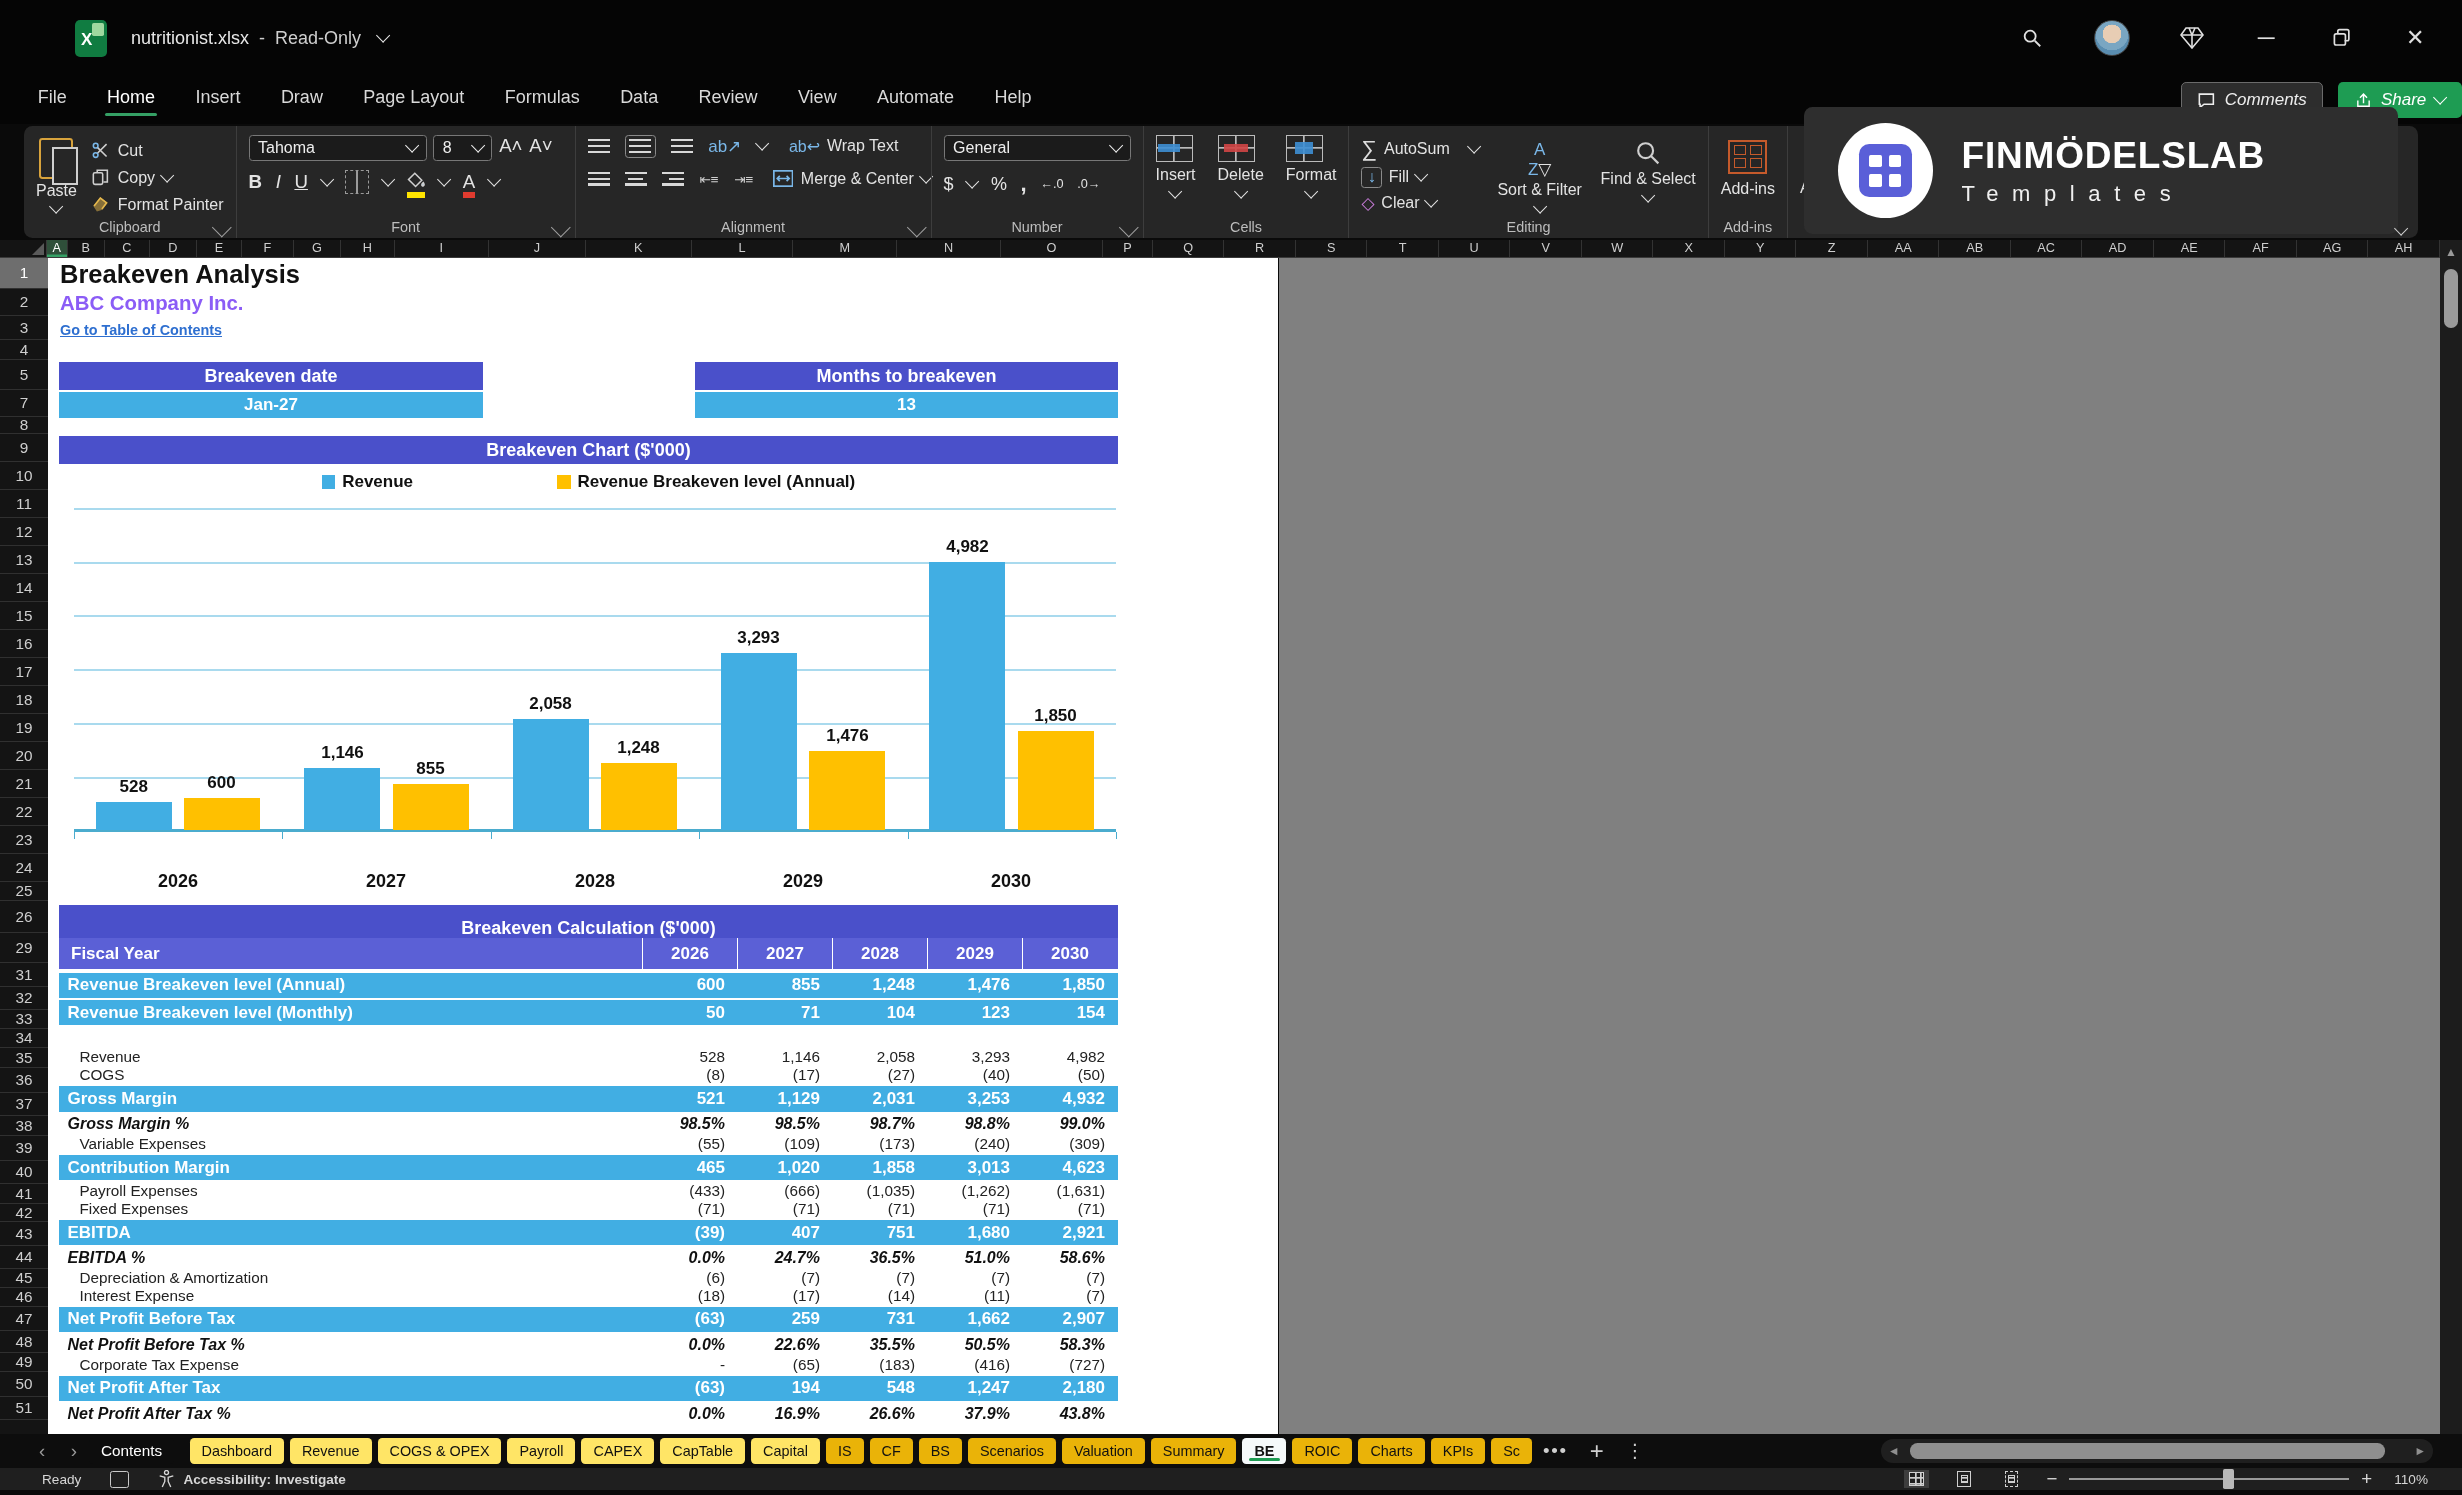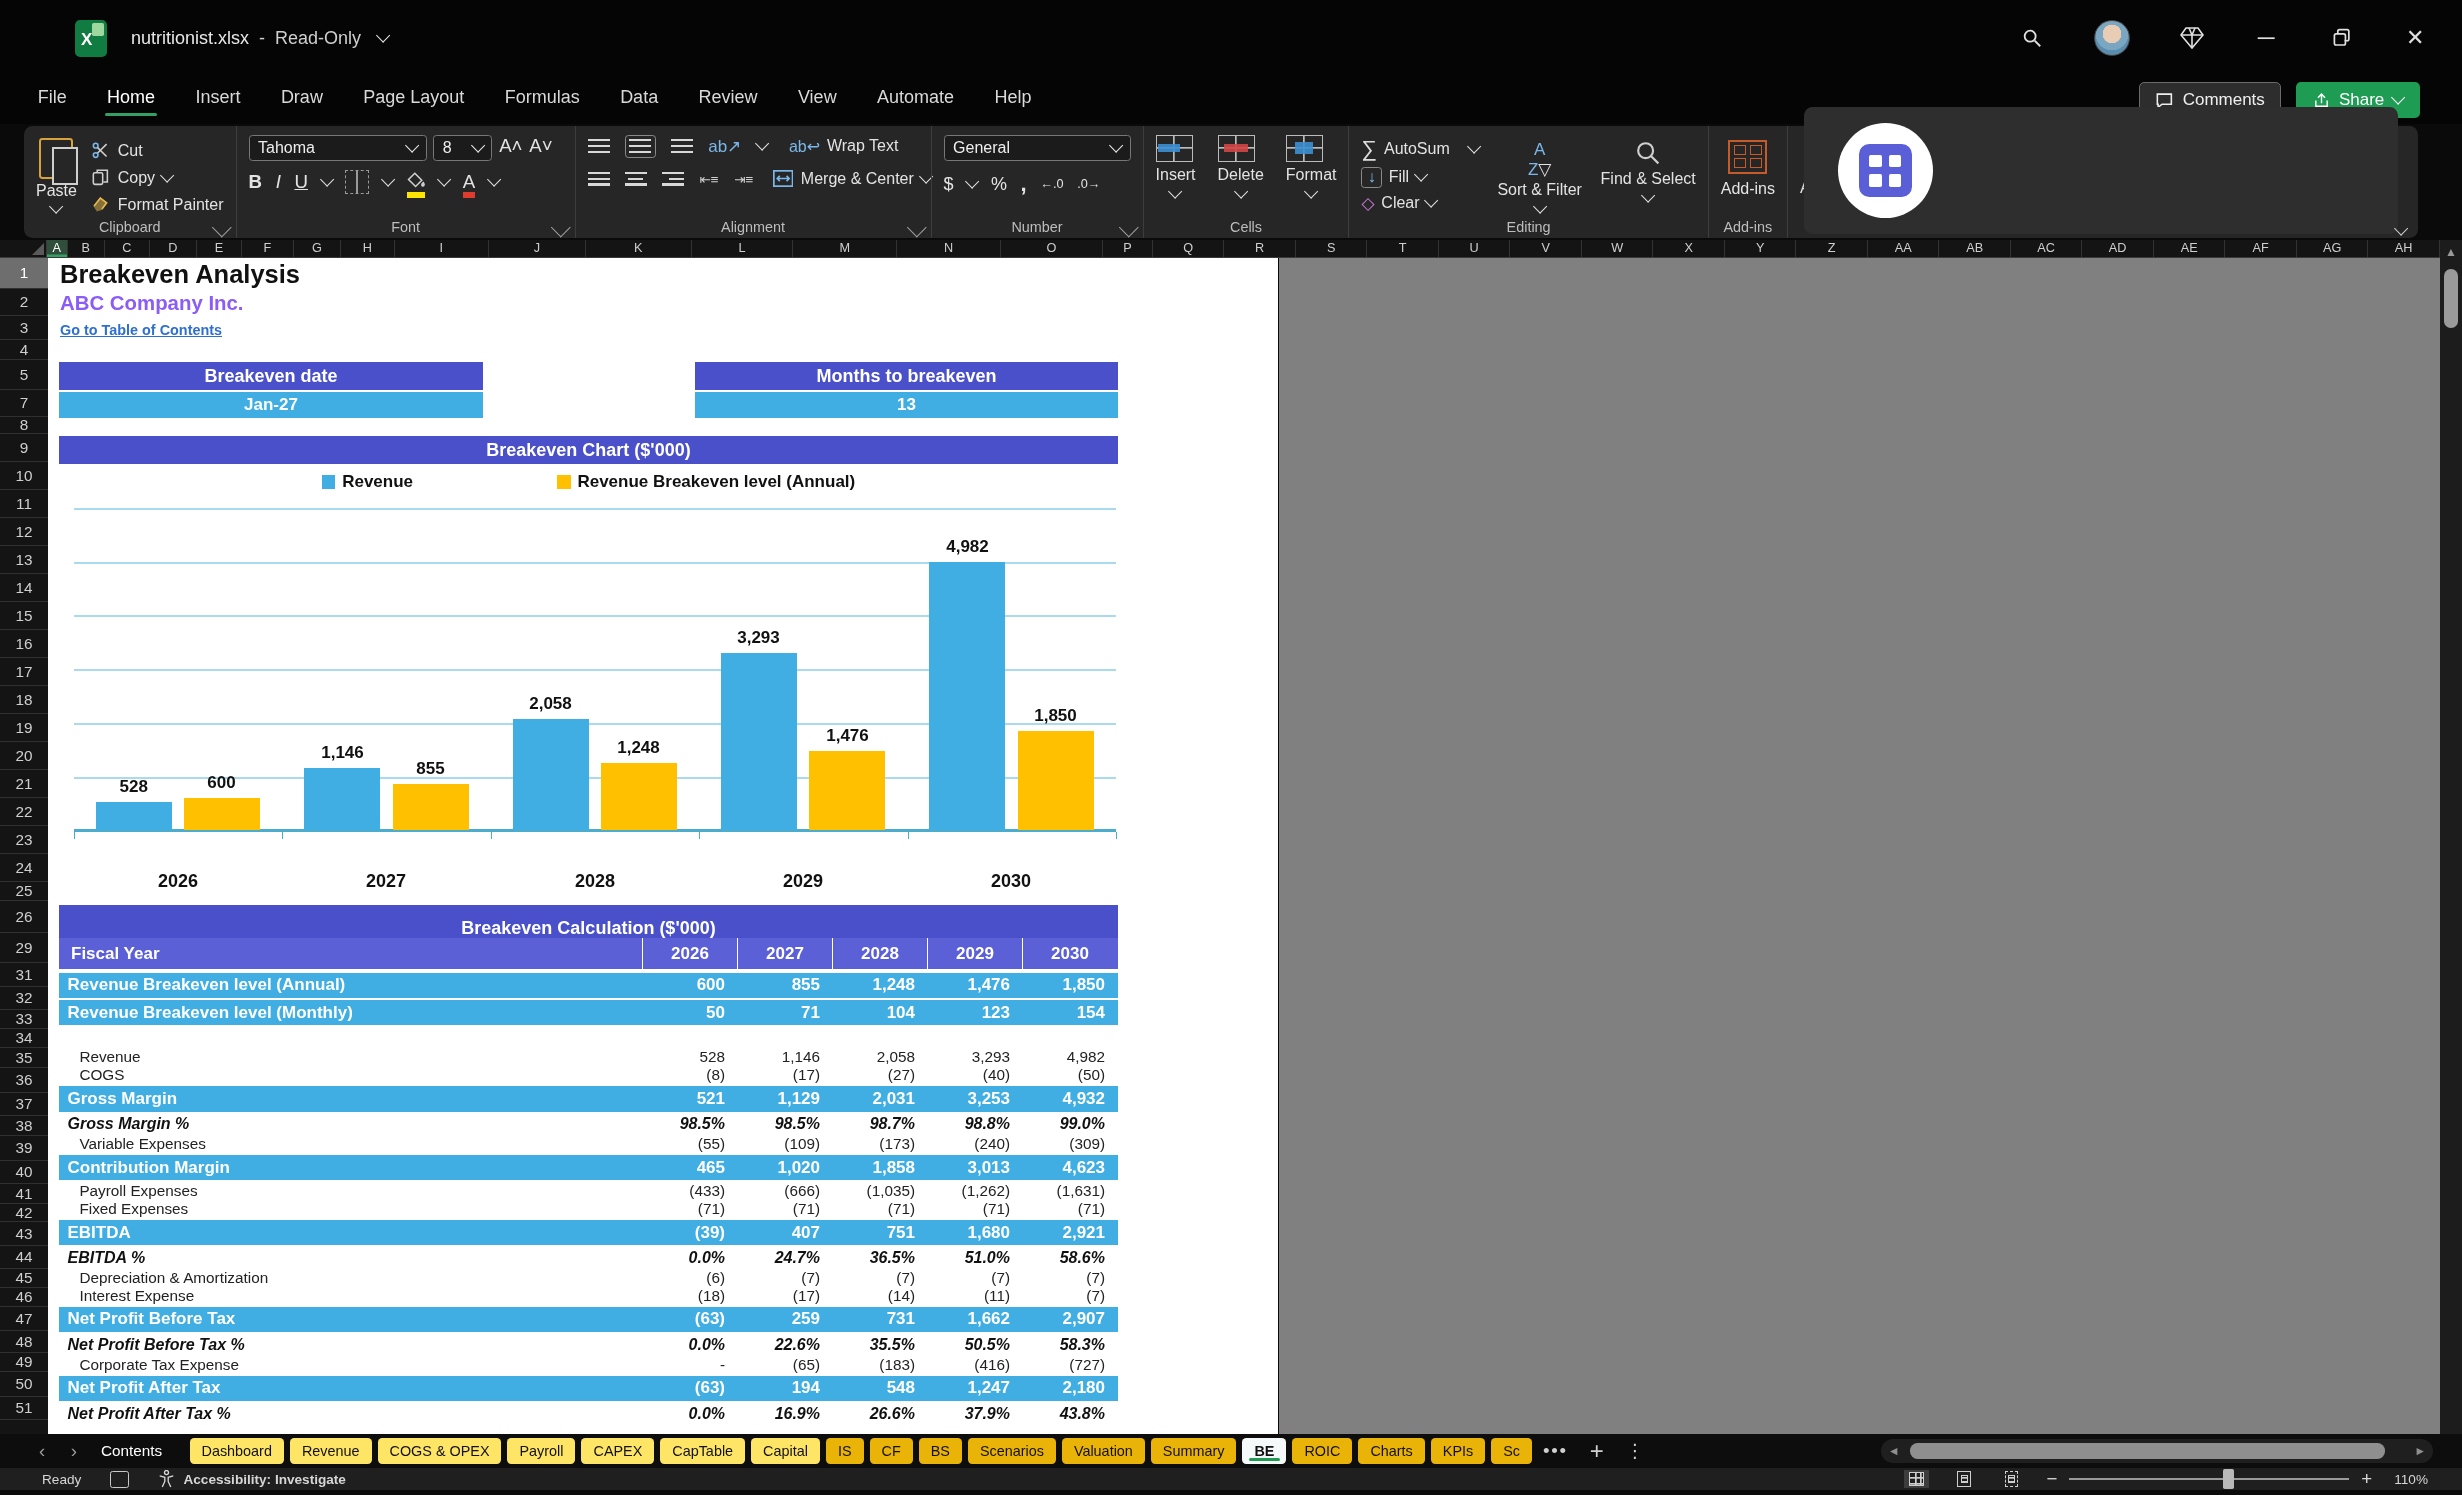--- a/index.html
+++ b/index.html
@@ -18,21 +18,21 @@
   .tb-ic { width:25.5px; height:25.5px; color:#e0e0e0; display:flex; align-items:center; justify-content:center; }
   .avatar { width:36px; height:36px; border-radius:50%; background:radial-gradient(circle at 50% 38%, #e8cdb4 0 34%, #7aa6c2 35% 60%, #5a8db0 61%); border:0.8px solid #444; }
   .win-x { font-size:22px; color:#e0e0e0; }
 
   
   .menubar { position:absolute; left:0; top:76px; width:100%; height:48px; background:#050505; display:flex; align-items:center; }
   .menu-items { display:flex; margin-left:36px; gap:37px; }
   .menu-item { color:#d9d9d9; font-size:18px; padding:3.4px 1.7px 8.5px; position:relative; cursor:default; }
   .menu-item.active { color:#fff; }
   .menu-item.active::after { content:""; position:absolute; left:0; right:0; bottom:0; height:3.4px; border-radius:1.7px; background:#35a065; }
-  .menu-right { margin-left:auto; margin-right:42px; display:flex; gap:15.3px; align-items:center; }
+  .menu-right { margin-left:auto; display:flex; gap:15.3px; align-items:center;font-style:italic; }
   .btn-comments { display:flex; align-items:center; gap:8.5px; color:#eee; font-size:17px; background:#2d2d2d; border:0.8px solid #6b6b6b; border-radius:5.1px; padding:6.8px 15.3px; }
   .btn-share { display:flex; align-items:center; gap:8.5px; color:#fff; font-size:17px; background:#1e9c53; border-radius:5.1px; padding:7.6px 17px; }
   .chev { width:10.2px; height:10.2px; border-right:1.7px solid currentColor; border-bottom:1.7px solid currentColor; transform:rotate(45deg) translate(-1.7px,-1.7px); display:inline-block; }
 
   
   .ribbon { position:absolute; left:24px; top:126px; width:2394px; height:112px; background:#262626; border-radius:8.5px; display:flex; color:#e3e3e3; }
   .rgroup { position:relative; padding:8.5px 12px 22px; display:flex; gap:12px; }
   .rgroup + .rgroup { border-left:0.8px solid #3d3d3d; }
   .glabel { position:absolute; bottom:3.4px; left:0; right:0; text-align:center; font-size:14.4px; color:#bdbdbd; }
   .launcher { position:absolute; bottom:3.4px; right:6.8px; width:13.6px; height:13.6px; border-left:1.7px solid #bdbdbd; border-top:1.7px solid #bdbdbd; transform:rotate(225deg); opacity:.8; }
@@ -454,20 +454,24 @@
     </div>
 
     <div class="brandpanel">
       <div class="brand-circle">
         <div class="brand-sq">
             <i></i>
             <i></i>
             <i></i>
             <i></i>
           </div>
+      </div>
+      <div>
+        <div class="brand-name">FINMÖDELSLAB</div>
+        <div class="brand-sub">Templates</div>
       </div>
     </div>
     <span class="ribbon-collapse chev"></span>
   </div>
 
   <div class="colheaders">
       <div class="corner"></div>
       <div class="colh sel" style="width: 21px;">A</div>
       <div class="colh" style="width: 38px;">B</div>
       <div class="colh" style="width: 46px;">C</div>

